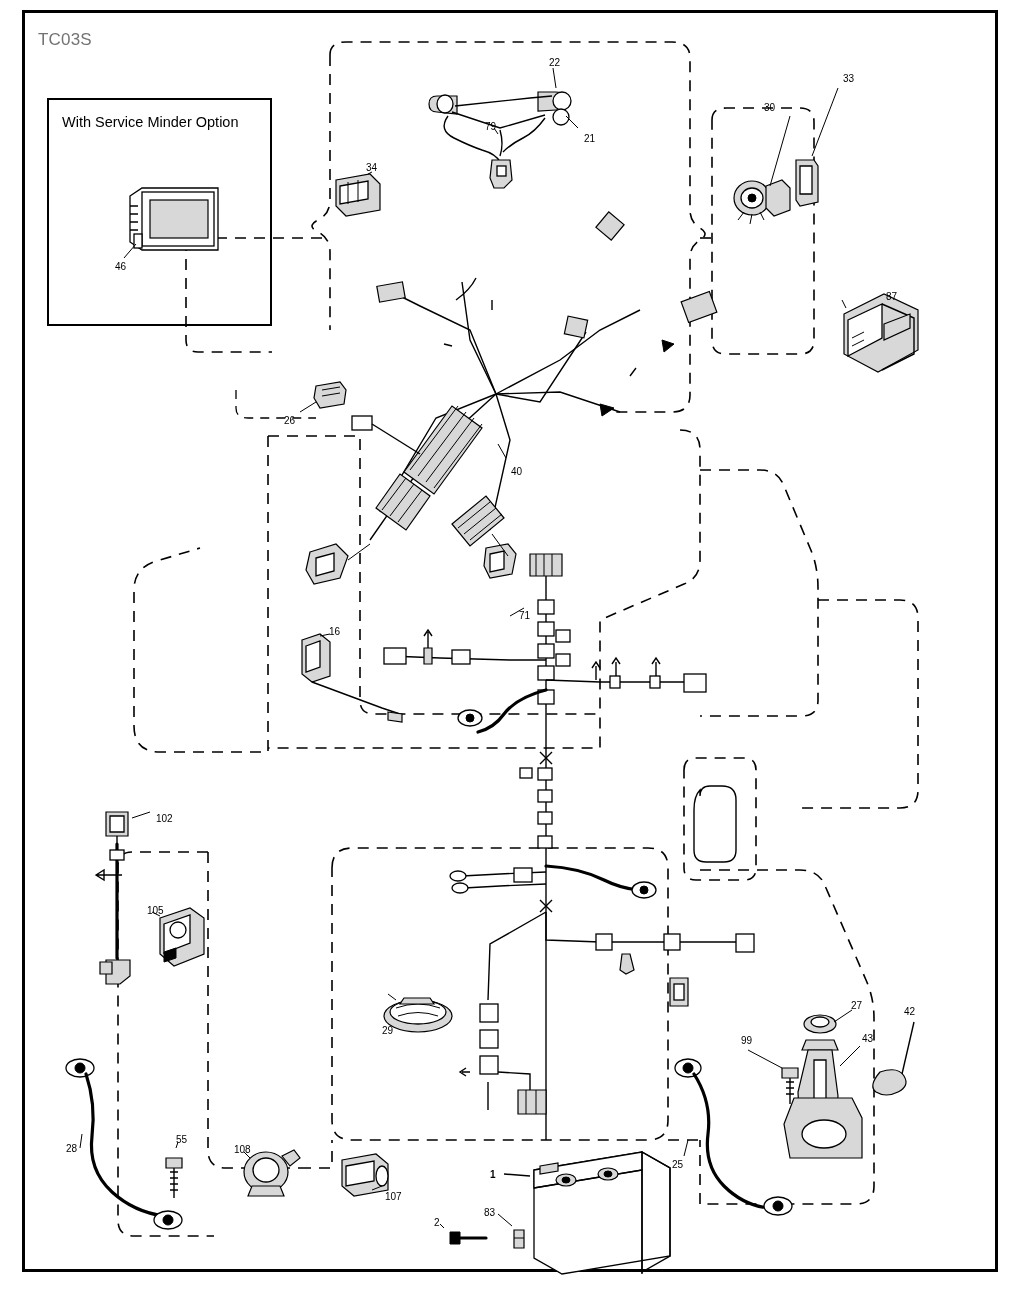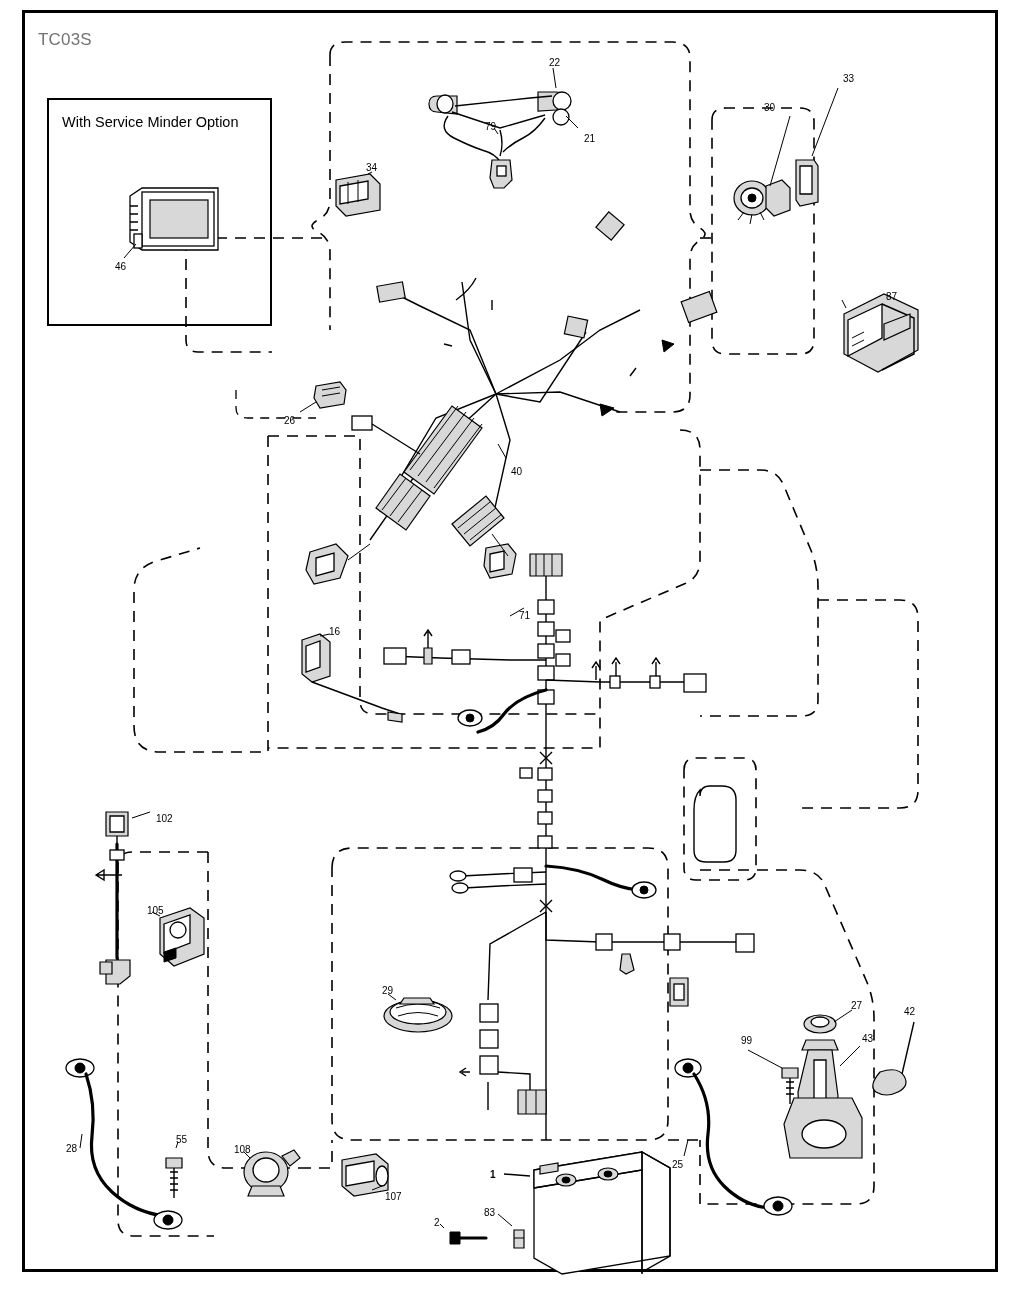--- a/index.html
+++ b/index.html
@@ -446,21 +446,21 @@
   <div class="callout" style="left:584px;top:134px;">21</div>
   <div class="callout" style="left:366px;top:163px;">34</div>
   <div class="callout" style="left:115px;top:262px;">46</div>
   <div class="callout" style="left:838px;top:292px;margin-left:48px;">87</div>
   <div class="callout" style="left:284px;top:416px;">26</div>
   <div class="callout" style="left:511px;top:467px;">40</div>
   <div class="callout" style="left:494px;top:611px;margin-left:25px;">71</div>
   <div class="callout" style="left:329px;top:627px;">16</div>
   <div class="callout" style="left:156px;top:814px;">102</div>
   <div class="callout" style="left:147px;top:906px;">105</div>
-  <div class="callout" style="left:382px;top:986px;">29</div>
+  <div class="callout" style="left:382px;top:1026px;">29</div>
   <div class="callout" style="left:851px;top:1001px;">27</div>
   <div class="callout" style="left:904px;top:1007px;">42</div>
   <div class="callout" style="left:741px;top:1036px;text-align:right;">99</div>
   <div class="callout" style="left:862px;top:1034px;">43</div>
   <div class="callout" style="left:234px;top:1145px;">108</div>
   <div class="callout" style="left:176px;top:1135px;">55</div>
   <div class="callout" style="left:66px;top:1144px;">28</div>
   <div class="callout" style="left:672px;top:1160px;">25</div>
   <div class="callout bold" style="left:490px;top:1170px;">1</div>
   <div class="callout" style="left:385px;top:1192px;">107</div>

